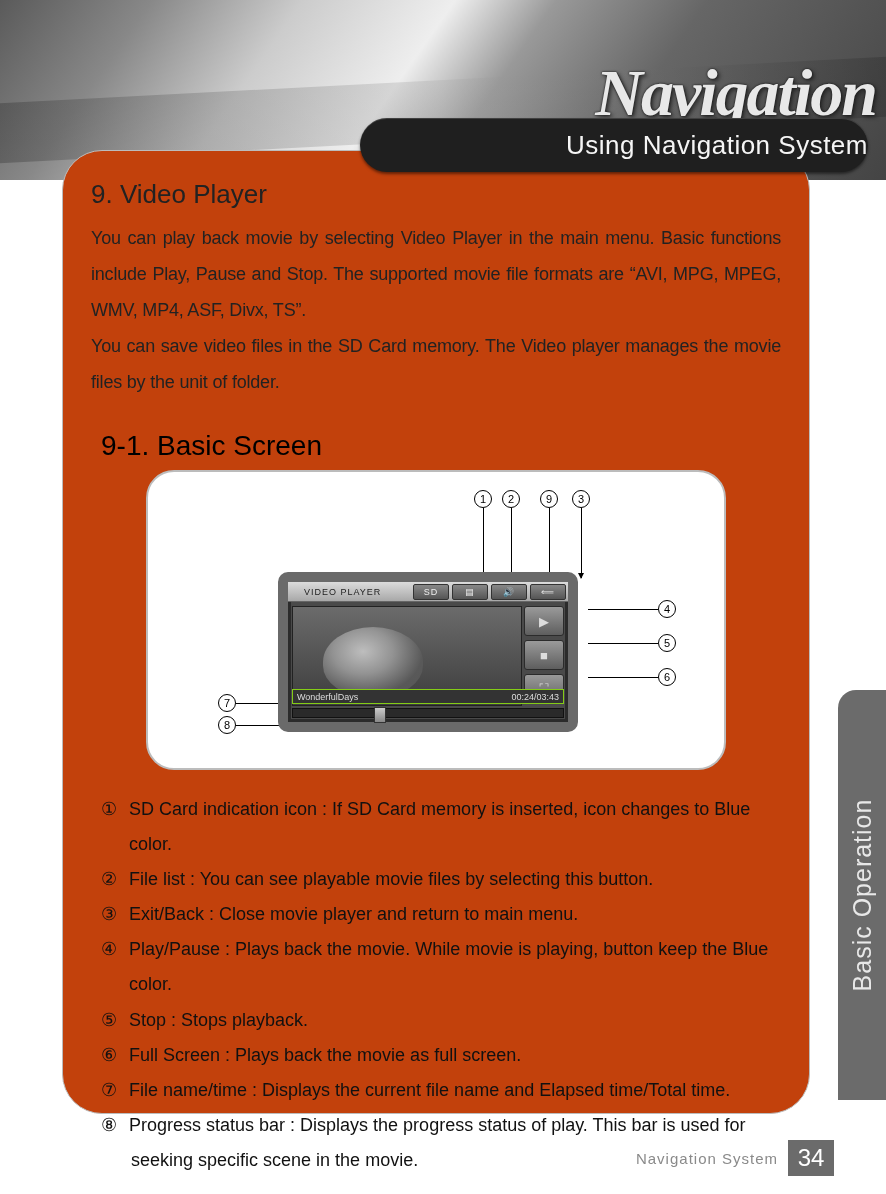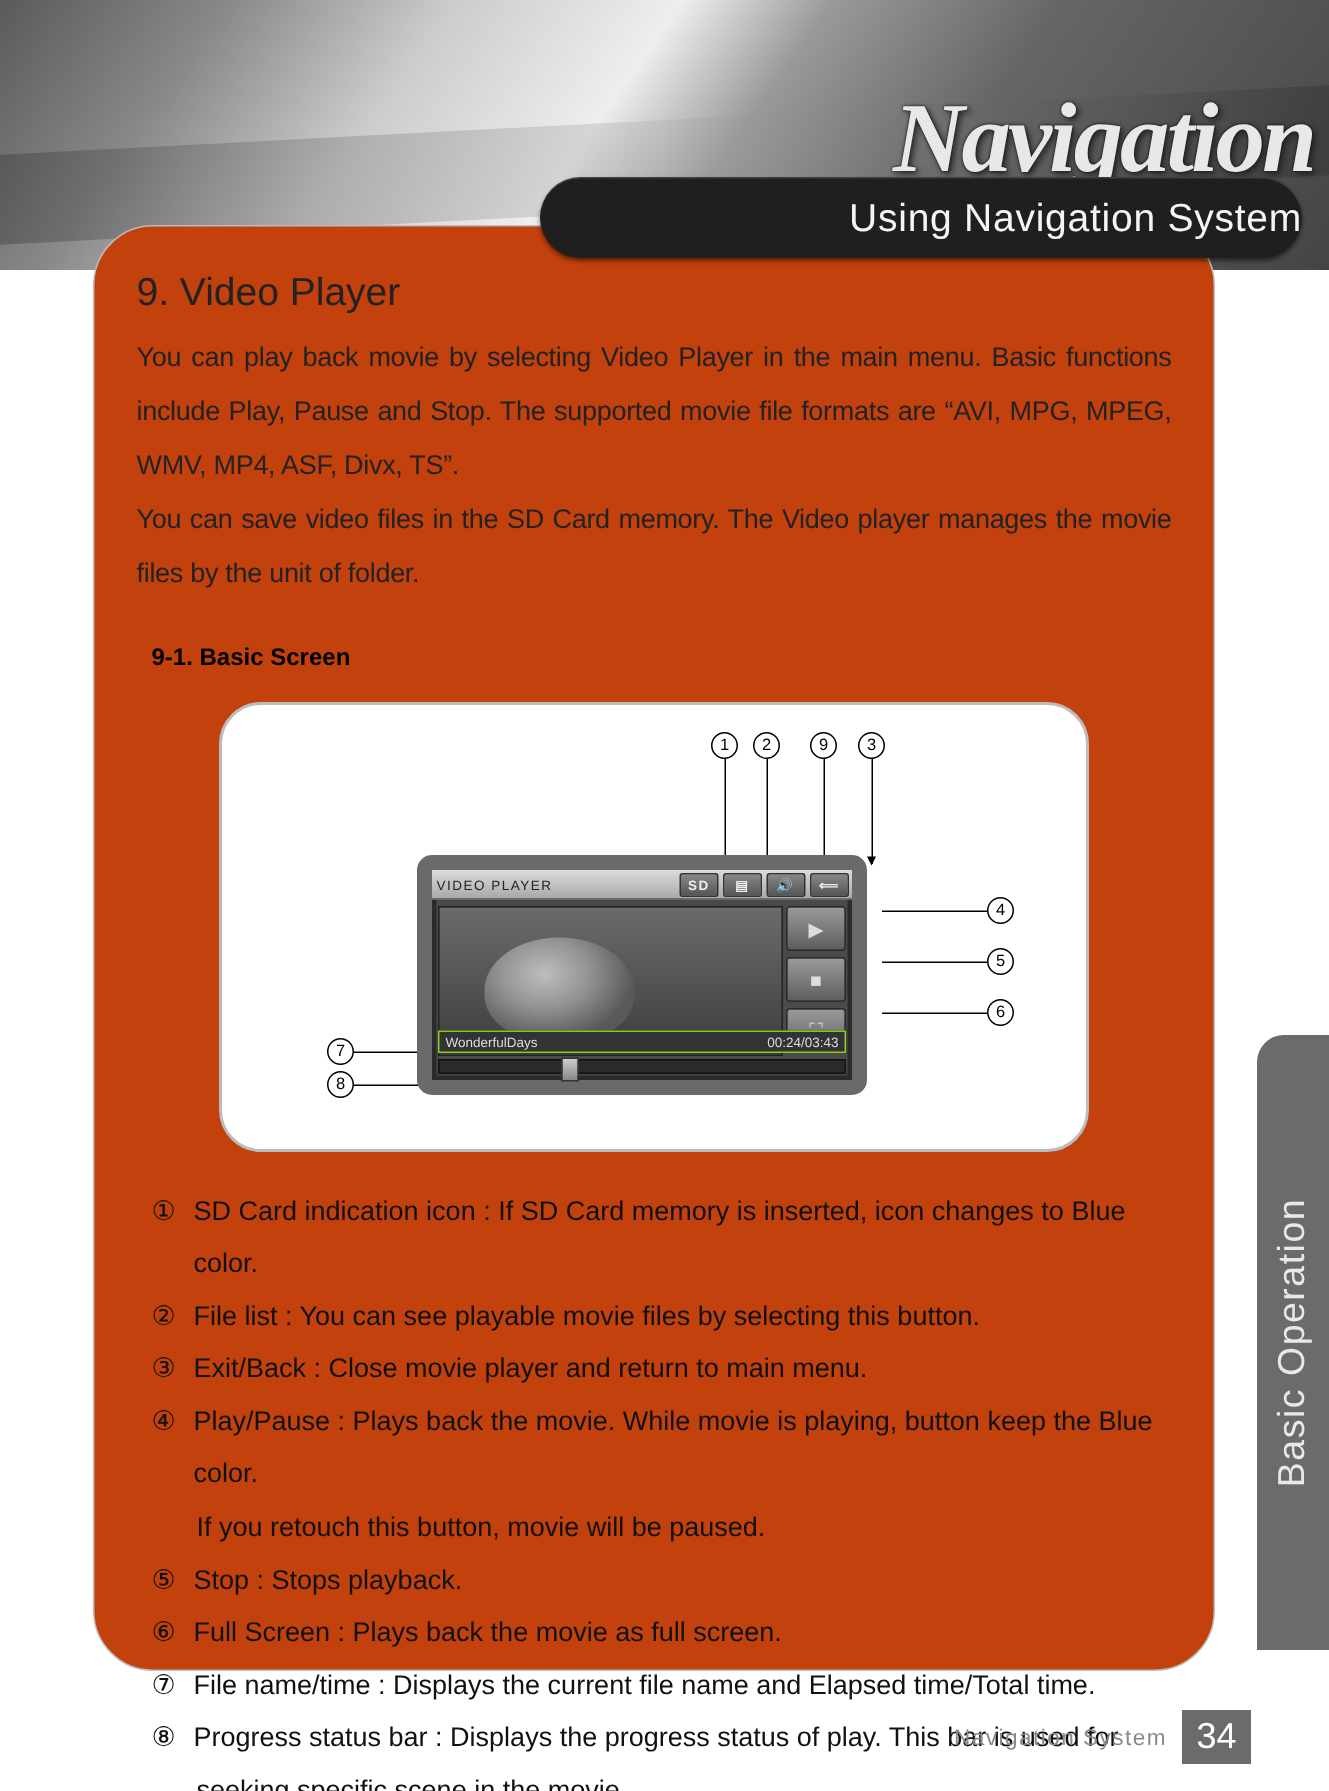--- a/index.html
+++ b/index.html
@@ -78,24 +78,24 @@
   }
   .intro {
     font-size: 18px;
     line-height: 2.0;
     color: #222;
     letter-spacing: -0.2px;
     font-family: "Arial Narrow", Arial, sans-serif;
     text-align: justify;
   }
   .sub {
-    font-weight: bold;
-    font-size: 16px;
+    font-weight: normal;
+    font-size: 28px;
     margin-top: 30px;
-    margin-bottom: 20px;
+    margin-bottom: 8px;
     padding-left: 10px;
   }
   
   .diagram {
     margin: 0 auto;
     width: 580px;
     height: 300px;
     border: 2.5px solid #bcbcbc;
     border-radius: 28px;
     position: relative;
@@ -114,32 +114,32 @@
     box-shadow: inset 0 0 0 3px #2b2b2b;
   }
   .player-header{
     position:absolute;
     left:0; right:0; top:0; height:20px;
     background:linear-gradient(#dcdcdc,#a8a8a8);
     border-bottom:1px solid #666;
     font-size:9px;
     letter-spacing:1px;
     color:#222;
-    padding-left:3px;
+    padding-left:16px;
     line-height:20px;
     font-family: Verdana, sans-serif;
   }
   .player-header .hicons{
     position:absolute; right:2px; top:2px; display:flex; gap:3px;
   }
   .hicon{
-    width:26px;height:16px;background:linear-gradient(#888,#555);
+    width:36px;height:16px;background:linear-gradient(#888,#555);
     border:1px solid #333; border-radius:2px;
     display:flex;align-items:center;justify-content:center;
-    color:#eee;font-size:9px;font-weight:bold;
+    color:#eee;font-size:9px;font-weight:normal;
   }
   .screen{
     position:absolute;
     left:4px; top:24px; width:230px; height:100px;
     background:linear-gradient(#6b6b6b,#3d3d3d);
     border:1px solid #222;
     overflow:hidden;
   }
   .screen::after{
     content:"";
@@ -318,23 +318,20 @@
         <div class="txt">File list : You can see playable movie files by selecting this button.</div>
       </div>
       <div class="row">
         <div class="num">③</div>
         <div class="txt">Exit/Back : Close movie player and return to main menu.</div>
       </div>
       <div class="row">
         <div class="num">④</div>
         <div class="txt">Play/Pause : Plays back the movie. While movie is playing, button keep the Blue color.</div>
       </div>
-      <div class="row indent">
-        <div class="txt">If you retouch this button, movie will be paused.</div>
-      </div>
       <div class="row">
         <div class="num">⑤</div>
         <div class="txt">Stop : Stops playback.</div>
       </div>
       <div class="row">
         <div class="num">⑥</div>
         <div class="txt">Full Screen : Plays back the movie as full screen.</div>
       </div>
       <div class="row">
         <div class="num">⑦</div>

